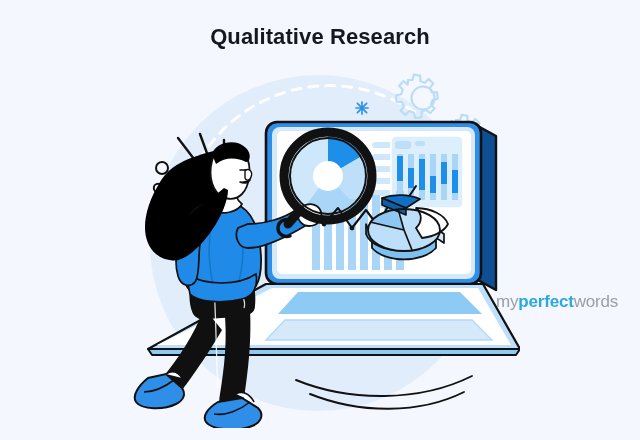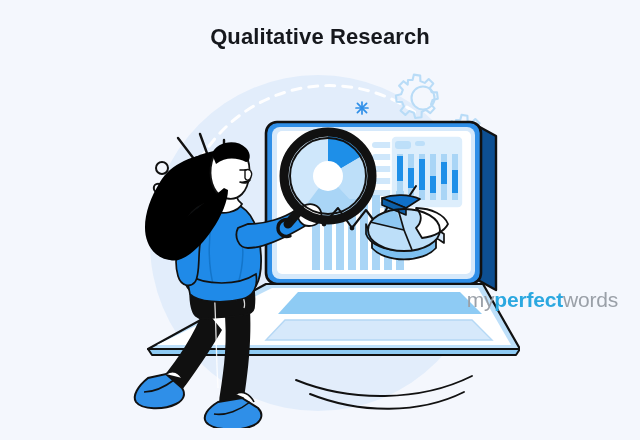--- a/index.html
+++ b/index.html
@@ -35,21 +35,21 @@
     position: absolute;
     top: 58px;
     left: 120px;
     width: 400px;
     height: 370px;
   }
   #brand-logo {
     position: absolute;
     right: 22px;
     bottom: 16px;
-    font-size: 21px;
+    font-size: 17px;
     letter-spacing: -0.2px;
     white-space: nowrap;
   }
   #brand-logo .seg-my,
   #brand-logo .seg-words {
     color: #9aa0a8;
   }
   #brand-logo .seg-perfect {
     color: #2ba8e0;
     font-weight: bold;

